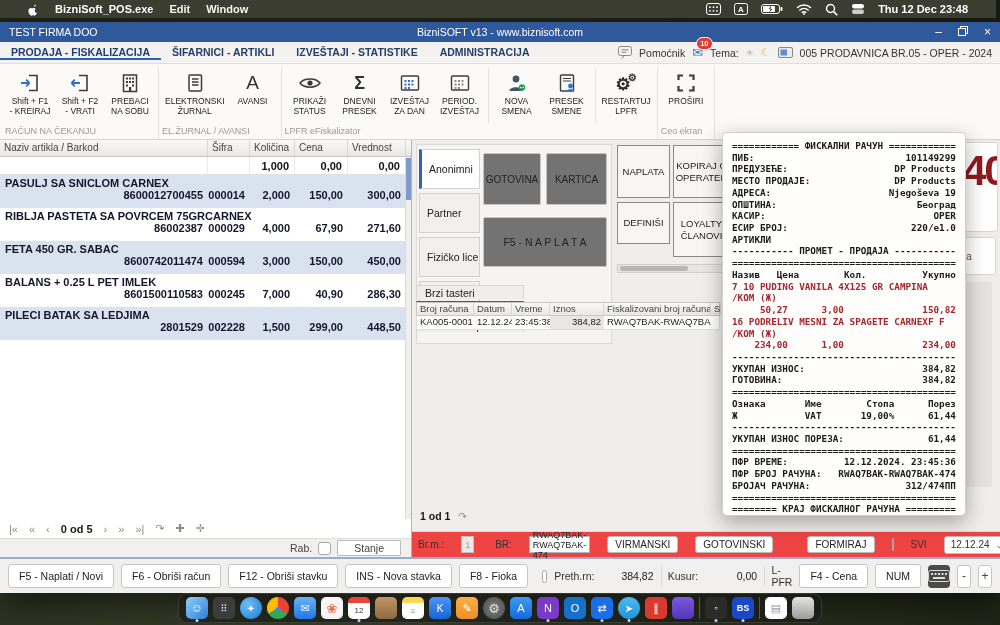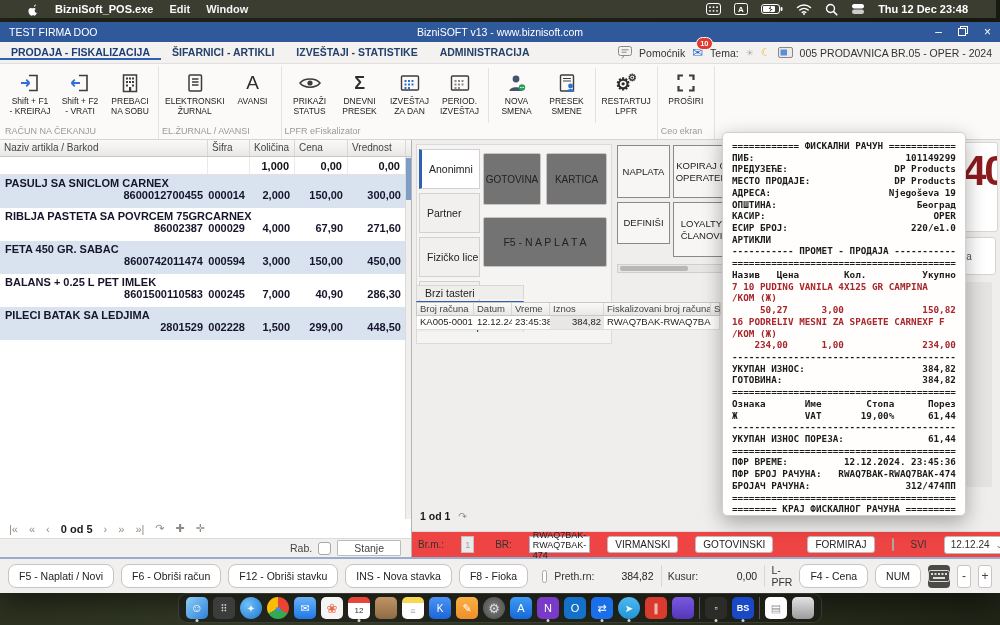--- a/index.html
+++ b/index.html
@@ -109,21 +109,21 @@
   
   .receipt{position:absolute;left:722px;top:110px;width:244px;height:384px;background:#fffefd;
     border:1px solid #d1cfcd;border-radius:5px;box-shadow:0 6px 20px rgba(0,0,0,.32);z-index:30;
     padding:7px 9px 0;font-family:"DejaVu Sans Mono",monospace;font-size:9.3px;line-height:11.72px;
     font-weight:bold;color:#1b1b1b;overflow:hidden;}
   .rline{white-space:pre;}
   .rline.r{color:#a8272c;}
   
   .sepline{height:2px;background:#98accb;}
   .fnbar{height:34px;background:#f1f0ee;display:flex;align-items:center;gap:7px;padding:0 8px;font-size:10.5px;color:#333;}
-  .fnbtn{background:#fff;border:1px solid #c7c5c3;border-radius:8px;padding:5px 10px;font-size:10.5px;color:#222;cursor:pointer;white-space:nowrap;}
+  .fnbtn{background:#fff;border:1px solid #c7c5c3;border-radius:3px;padding:5px 10px;font-size:10.5px;color:#222;cursor:pointer;white-space:nowrap;}
   .vsep{width:1px;height:22px;background:#d9d7d5;}
   .fnval{min-width:52px;text-align:right;color:#222;}
   .kbbtn{width:38px;height:23px;background:#4a4a47;border-radius:4px;display:flex;align-items:center;justify-content:center;cursor:pointer;}
   .mpbtn{width:46px;height:23px;background:#fff;border:1px solid #c7c5c3;border-radius:3px;display:flex;
     align-items:center;justify-content:center;font-size:12px;color:#444;cursor:pointer;}
   
   .dock{position:absolute;left:50%;bottom:2px;transform:translateX(-50%);height:30px;
     background:rgba(28,30,23,.68);border:1px solid rgba(255,255,255,.12);border-radius:9px;
     display:flex;align-items:center;gap:5px;padding:0 7px;z-index:95;}
   .dicon{width:22px;height:22px;border-radius:5px;position:relative;display:flex;align-items:center;

